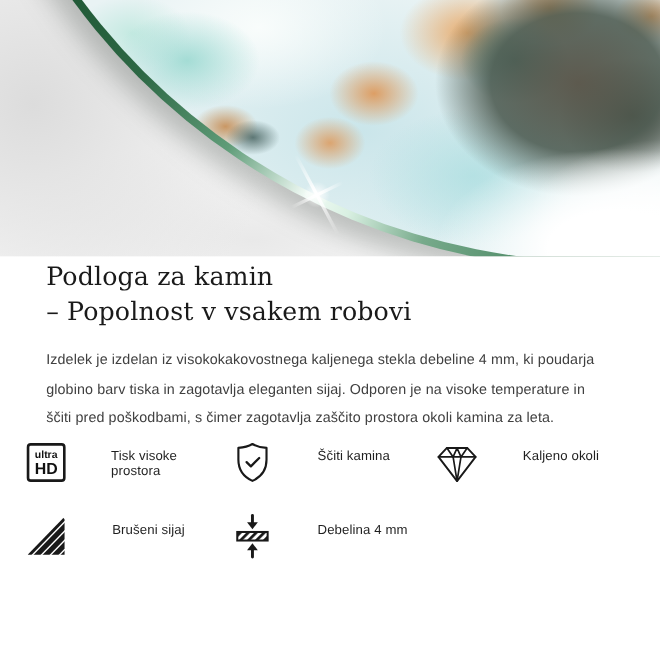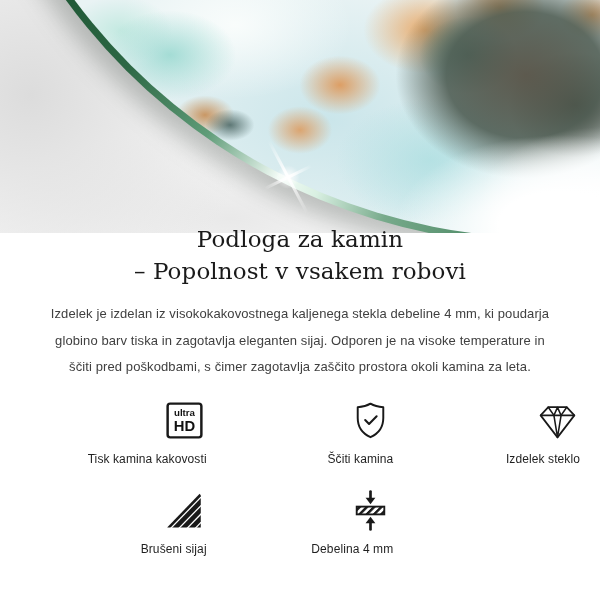--- a/index.html
+++ b/index.html
@@ -46,29 +46,29 @@
 
   .sparkle{position:absolute;left:288px;top:177px;width:0;height:0;}
   .sparkle .ray{position:absolute;left:0;top:0;transform-origin:center;
     background:linear-gradient(90deg, rgba(255,255,255,0) 0%, #fff 48%, #fff 52%, rgba(255,255,255,0) 100%);}
   .sparkle .ray-long{width:82px;height:3px;transform:translate(-50%,-50%) rotate(62deg);}
   .sparkle .ray-short{width:52px;height:2.5px;transform:translate(-50%,-50%) rotate(-26deg);}
   .sparkle .glow{position:absolute;left:-12px;top:-12px;width:24px;height:24px;border-radius:50%;
     background:radial-gradient(circle, rgba(255,255,255,0.95) 0%, rgba(255,255,255,0) 70%);}
 
   
-  .content{position:absolute;left:42px;right:42px;top:223px;text-align:center;}
+  .content{position:absolute;left:42px;right:42px;top:236px;}
   .title{font-family:"DejaVu Serif","Liberation Serif",serif;font-weight:400;
     font-size:23px;line-height:32px;color:#1a1a1a;margin:0;letter-spacing:0.1px;}
   .description{margin:14px 0 0 0;font-size:13px;line-height:26.5px;color:#404040;letter-spacing:0.1px;}
 
   
   .features{position:absolute;left:20px;right:20px;top:398px;
     display:grid;grid-template-columns:1fr 1fr 1fr;row-gap:22px;}
-  .feature{display:flex;flex-direction:column;align-items:flex-end;}
+  .feature{display:flex;align-items:flex-start;gap:37px;}
   .feature svg{width:45px;height:45px;display:block;}
   .feature-label{margin-top:9px;font-size:12px;color:#1f1f1f;letter-spacing:0.1px;}
   .ic{stroke:#191919;fill:none;stroke-linecap:round;stroke-linejoin:round;}
   .uhd-small{font-family:"Liberation Sans",sans-serif;font-size:9.5px;font-weight:700;fill:#111;}
   .uhd-big{font-family:"Liberation Sans",sans-serif;font-size:14.5px;font-weight:800;fill:#111;}
 </style>
 </head>
 <body>
 
 <div class="page">
@@ -94,39 +94,39 @@
 
   <div class="features">
 
 
     <div class="feature">
       <svg viewBox="0 0 44 44">
         <rect class="ic" stroke-width="2.4" x="5.5" y="5.5" width="33" height="33" rx="2.5"></rect>
         <text class="uhd-small" x="22" y="17.5" text-anchor="middle">ultra</text>
         <text class="uhd-big" x="22" y="32" text-anchor="middle">HD</text>
       </svg>
-      <div class="feature-label">Tisk kamina kakovosti</div>
+      <div class="feature-label">Tisk visoke prostora</div>
     </div>
 
     <div class="feature">
       <svg viewBox="0 0 44 44">
         <path class="ic" stroke-width="1.9" d="M22 5.5 C25.5 7.6 30 8.7 34.5 9 V19.5 C34.5 28.6 29.4 34.9 22 38.3 C14.6 34.9 9.5 28.6 9.5 19.5 V9 C14 8.7 18.5 7.6 22 5.5 Z"></path>
         <path class="ic" stroke-width="2" d="M16.8 21.6 L20.6 25.4 L28 17.9"></path>
       </svg>
       <div class="feature-label">Ščiti kamina</div>
     </div>
 
     <div class="feature">
       <svg viewBox="0 0 44 44">
         <path class="ic" stroke-width="1.7" d="M13 9 L31 9 L38.5 17 L22 38.5 L5.5 17 Z"></path>
         <line class="ic" stroke-width="1.5" x1="5.5" y1="17" x2="38.5" y2="17"></line>
         <path class="ic" stroke-width="1.5" d="M13 9 L18.5 17 L22 9.2 L25.5 17 L31 9"></path>
         <path class="ic" stroke-width="1.5" d="M18.5 17 L22 38.5 L25.5 17"></path>
       </svg>
-      <div class="feature-label">Izdelek steklo</div>
+      <div class="feature-label">Kaljeno okoli</div>
     </div>
 
     <div class="feature">
       <svg viewBox="0 0 44 44">
         <defs>
           <clipPath id="triclip">
               <path d="M5 38.5 L38 38.5 L38 4.5 Z"></path>
             </clipPath>
         </defs>
         <g clip-path="url(#triclip)" stroke="#191919" stroke-width="4.5">

